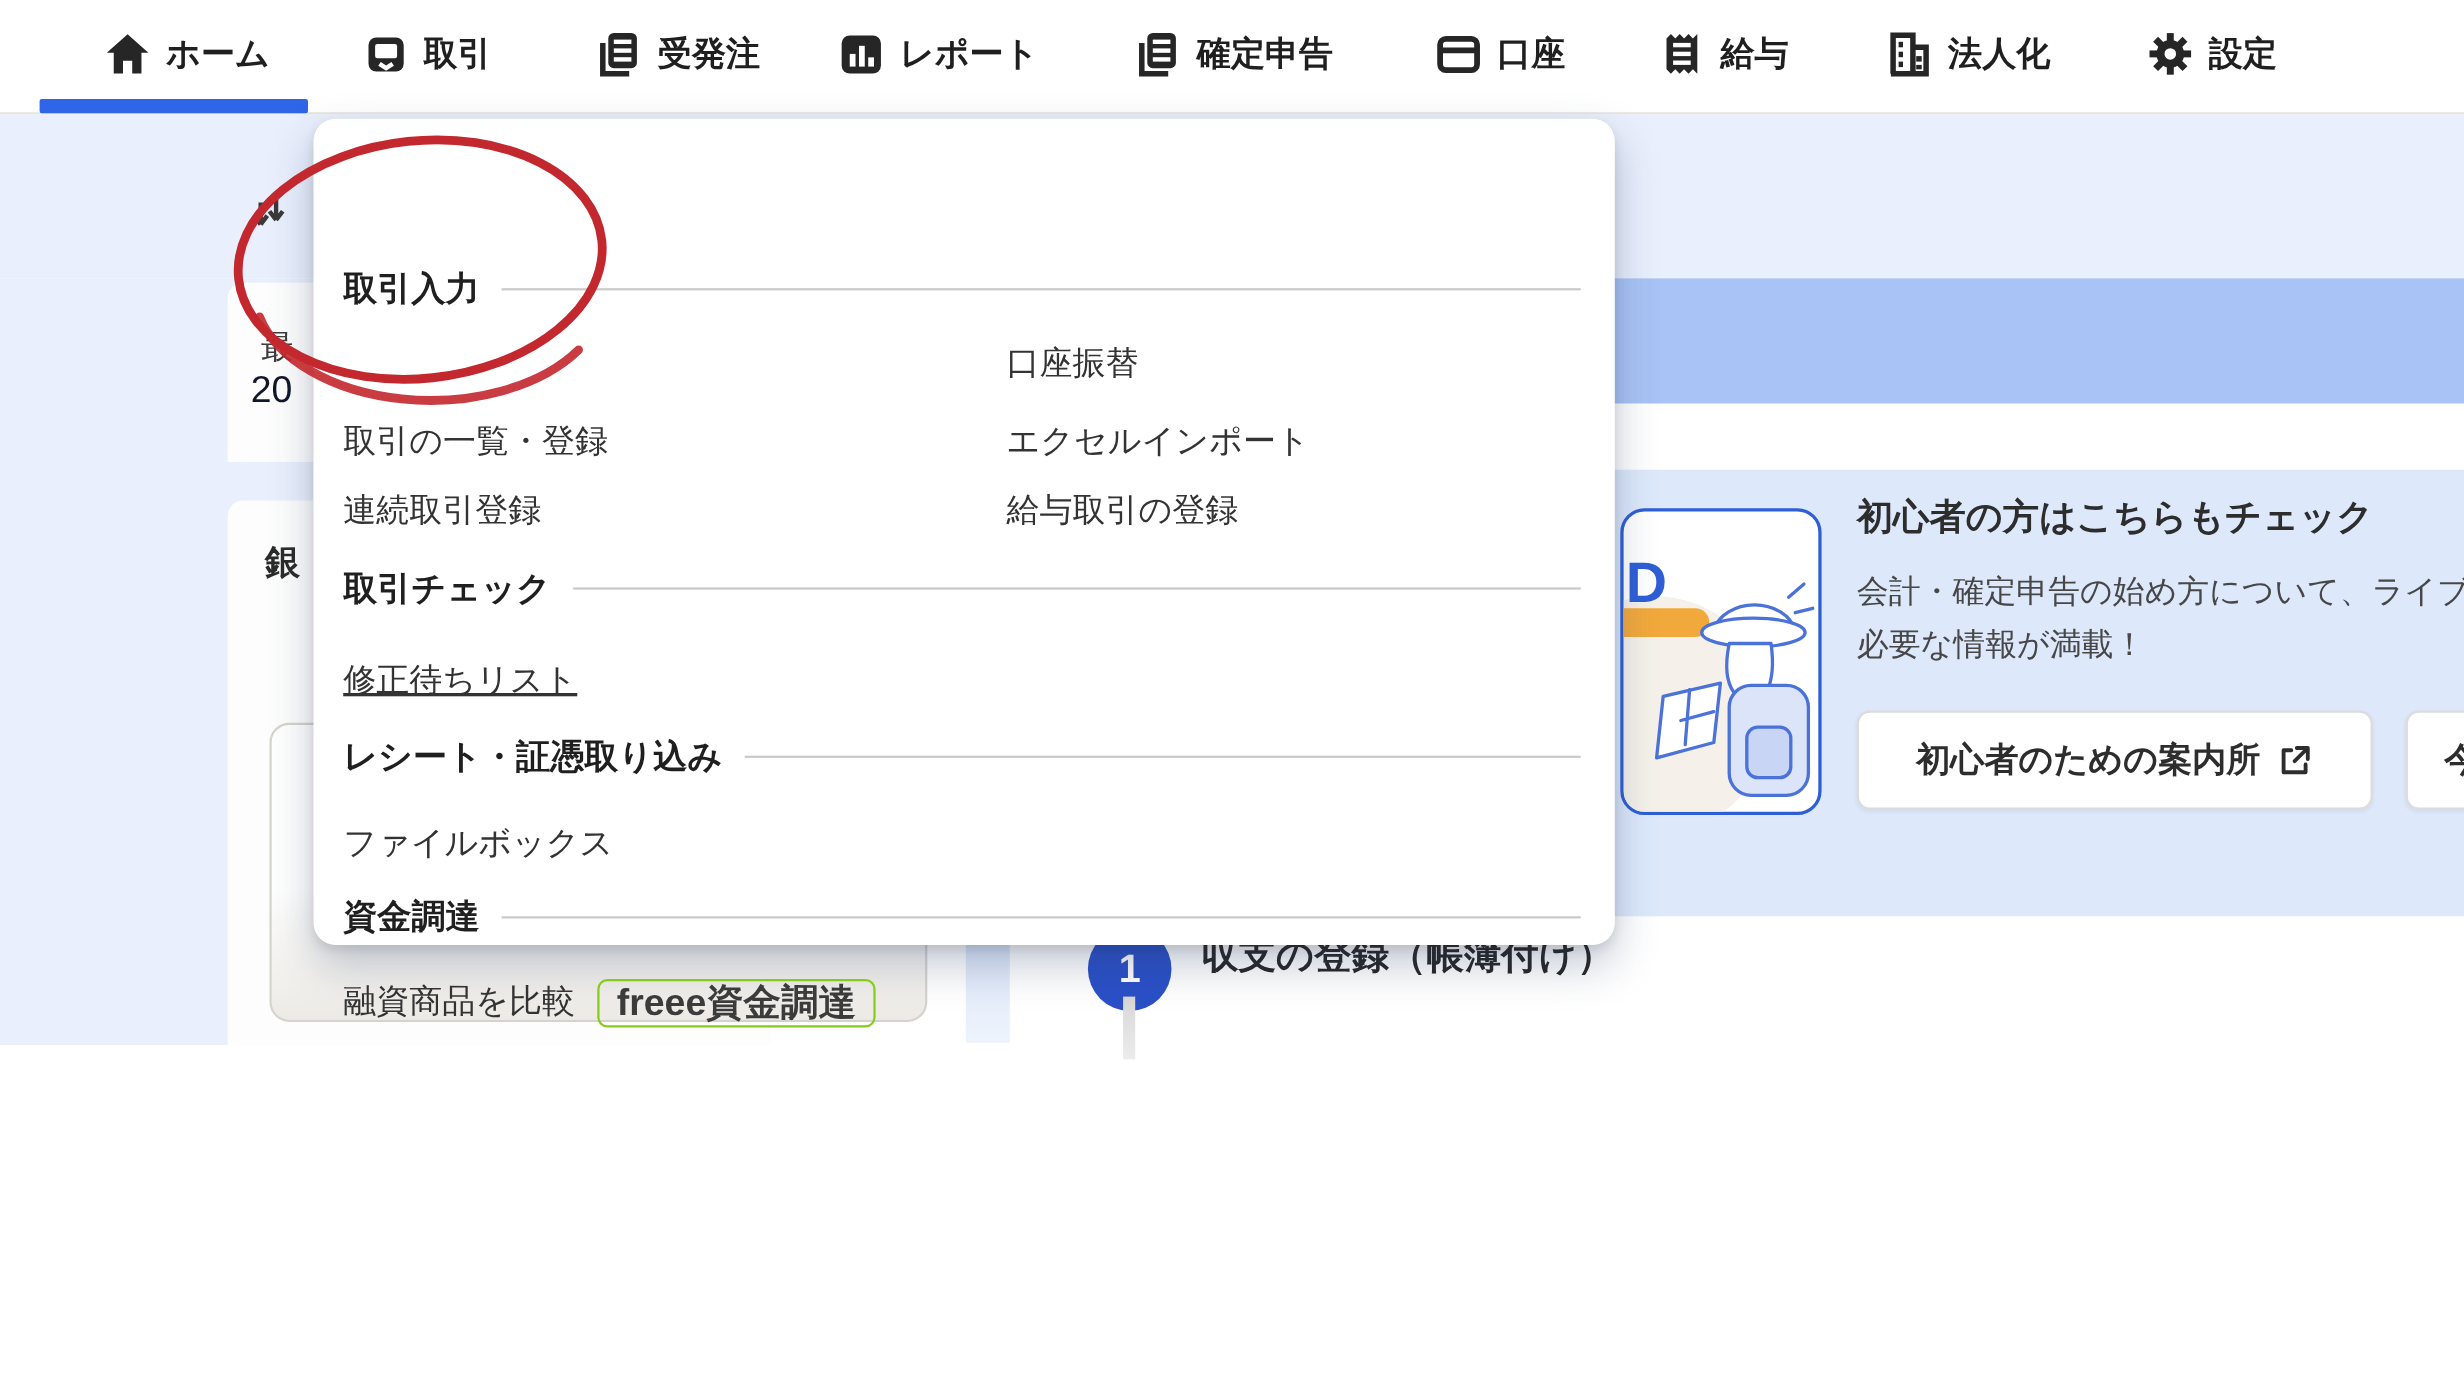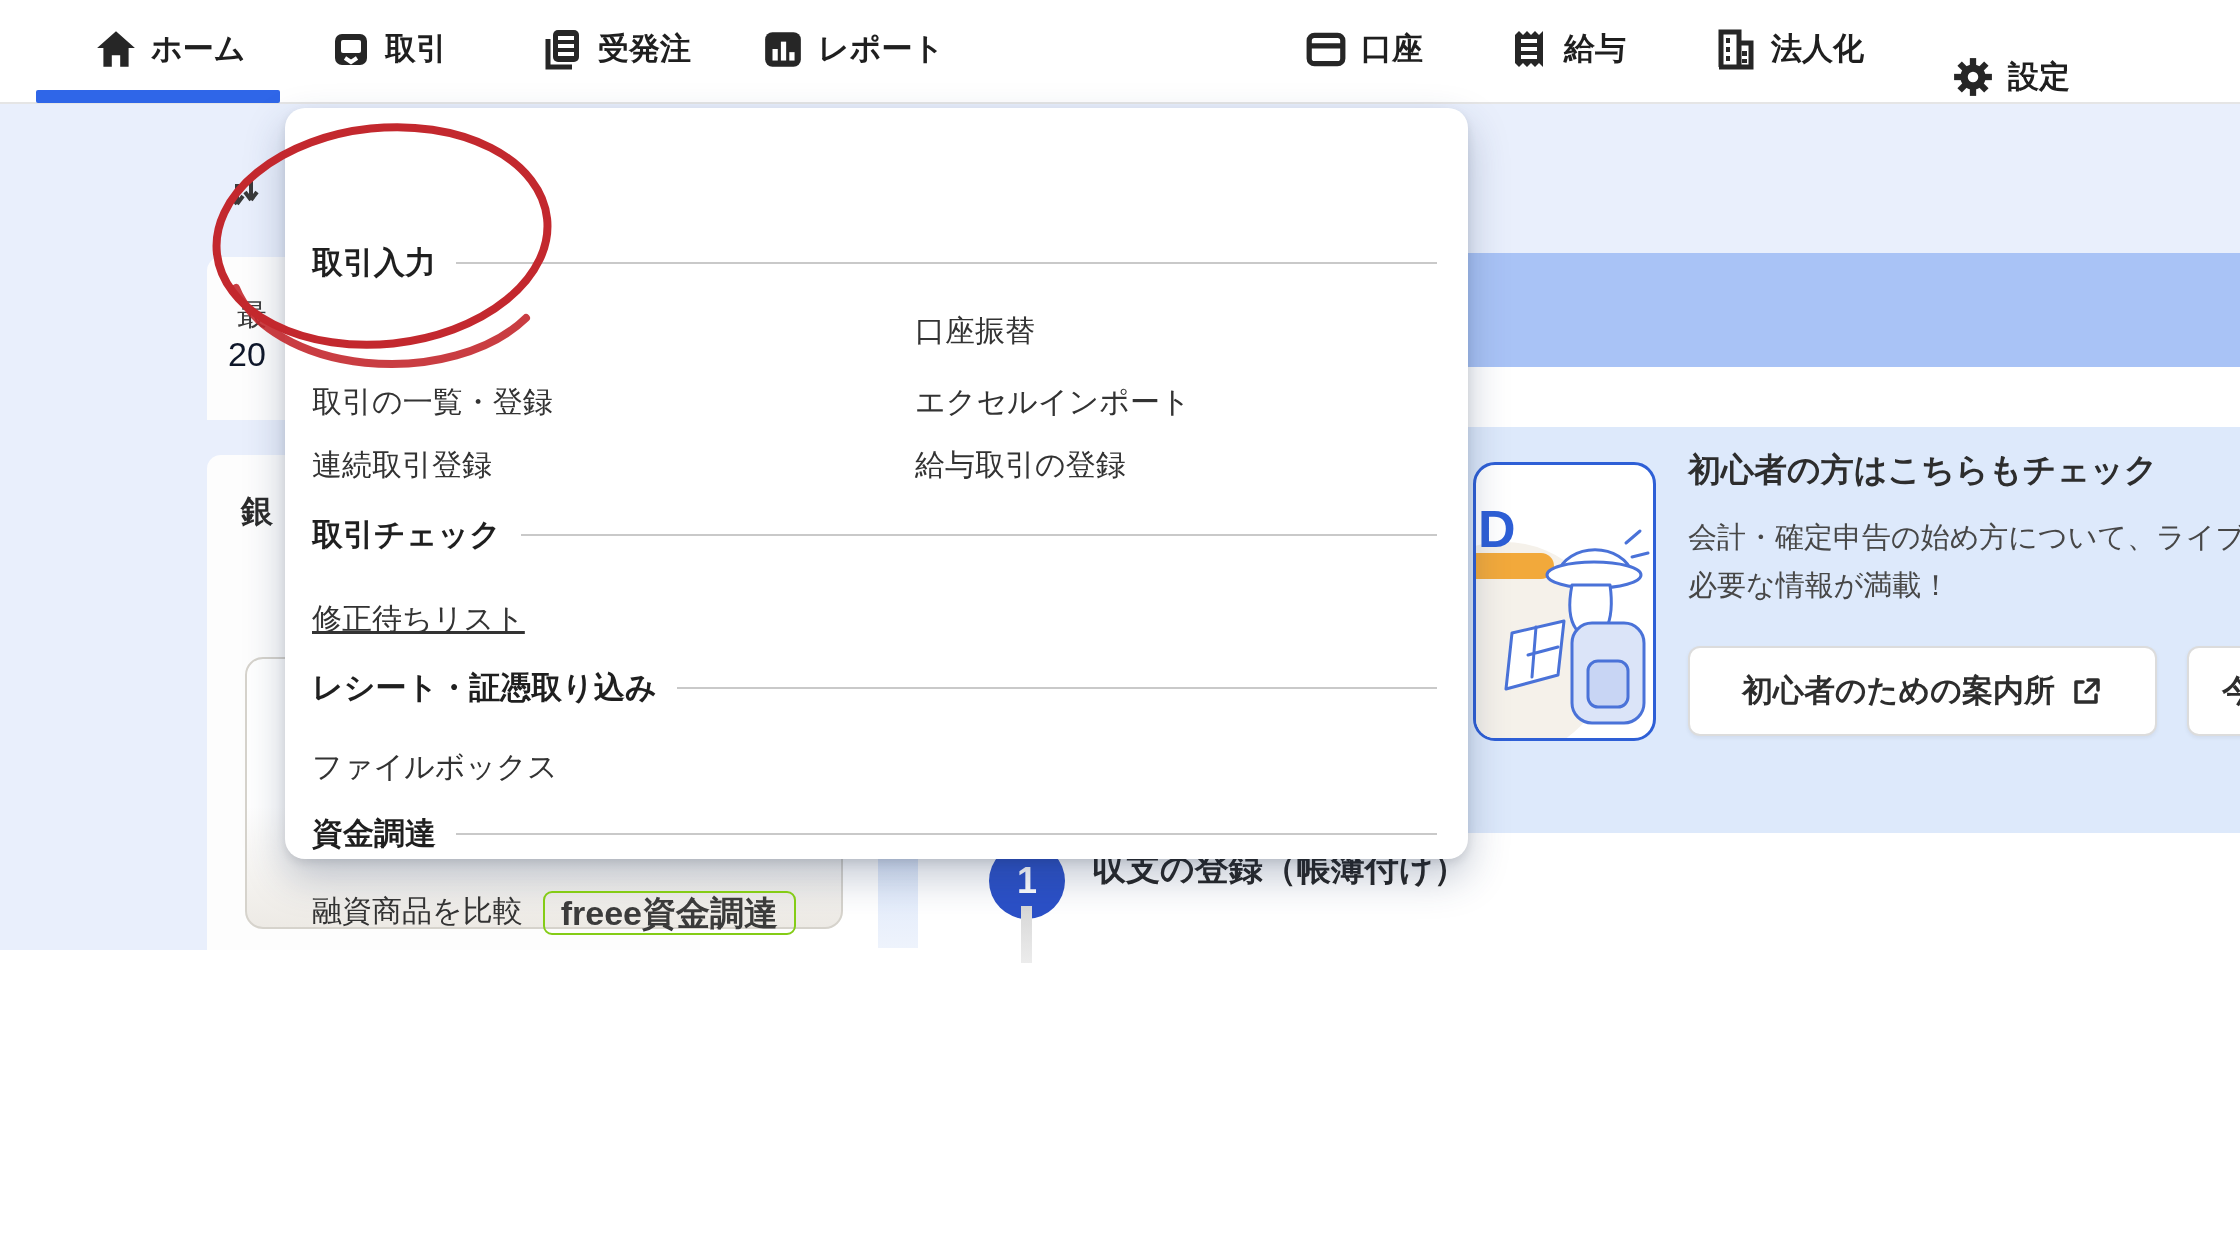--- a/index.html
+++ b/index.html
@@ -142,20 +142,30 @@
     </div>
     <div class="nav-item" style="left:762px;">
       <svg width="42" height="42" viewBox="0 0 40 40">
         <rect x="3" y="4" width="34" height="33" rx="7" fill="#262626"></rect>
         <rect x="10" y="20" width="5" height="11" fill="#fff"></rect>
         <rect x="18" y="13" width="5" height="18" fill="#fff"></rect>
         <rect x="26" y="23" width="5" height="8" fill="#fff"></rect>
       </svg>
       <span class="nav-label">レポート</span>
     </div>
+    <div class="nav-item" style="left:1030px;">
+      <svg width="44" height="44" viewBox="0 0 44 44">
+        <path d="M8 12 V40 H32" fill="none" stroke="#262626" stroke-width="5"></path>
+        <rect x="13" y="3" width="26" height="32" rx="5" fill="#262626"></rect>
+        <rect x="18" y="9" width="16" height="4" fill="#fff"></rect>
+        <rect x="18" y="17" width="16" height="4" fill="#fff"></rect>
+        <rect x="18" y="25" width="16" height="4" fill="#fff"></rect>
+      </svg>
+      <span class="nav-label">確定申告</span>
+    </div>
     <div class="nav-item" style="left:1305px;">
       <svg width="42" height="42" viewBox="0 0 40 40">
         <rect x="4" y="7" width="32" height="27" rx="5" fill="none" stroke="#262626" stroke-width="5"></rect>
         <line x1="4" y1="17" x2="36" y2="17" stroke="#262626" stroke-width="5"></line>
       </svg>
       <span class="nav-label">口座</span>
     </div>
     <div class="nav-item" style="left:1508px;">
       <svg width="42" height="44" viewBox="0 0 40 44">
         <path d="M6 8 l4 -4 4 4 4 -4 4 4 4 -4 4 4 4 -4 v36 l-4 -4 -4 4 -4 -4 -4 4 -4 -4 -4 4 -4 -4 Z" fill="#262626"></path>
@@ -170,21 +180,21 @@
         <path d="M8 40 V5 H26 V40" fill="none" stroke="#262626" stroke-width="5"></path>
         <path d="M26 16 H38 V40 H6" fill="none" stroke="#262626" stroke-width="5"></path>
         <rect x="13" y="11" width="4" height="5" fill="#262626"></rect>
         <rect x="13" y="20" width="4" height="5" fill="#262626"></rect>
         <rect x="13" y="29" width="4" height="5" fill="#262626"></rect>
         <rect x="29" y="24" width="5" height="5" fill="#262626"></rect>
         <rect x="29" y="32" width="5" height="4" fill="#262626"></rect>
       </svg>
       <span class="nav-label">法人化</span>
     </div>
-    <div class="nav-item" style="left:1952px;align-items:flex-end;">
+    <div class="nav-item" style="left:1952px;">
       <svg width="42" height="42" viewBox="0 0 40 40">
         <g fill="#262626">
           <rect x="17" y="2" width="6" height="36"></rect>
           <rect x="17" y="2" width="6" height="36" transform="rotate(45 20 20)"></rect>
           <rect x="17" y="2" width="6" height="36" transform="rotate(90 20 20)"></rect>
           <rect x="17" y="2" width="6" height="36" transform="rotate(135 20 20)"></rect>
           <circle cx="20" cy="20" r="12"></circle>
         </g>
         <circle cx="20" cy="20" r="5" fill="#fff"></circle>
       </svg>

